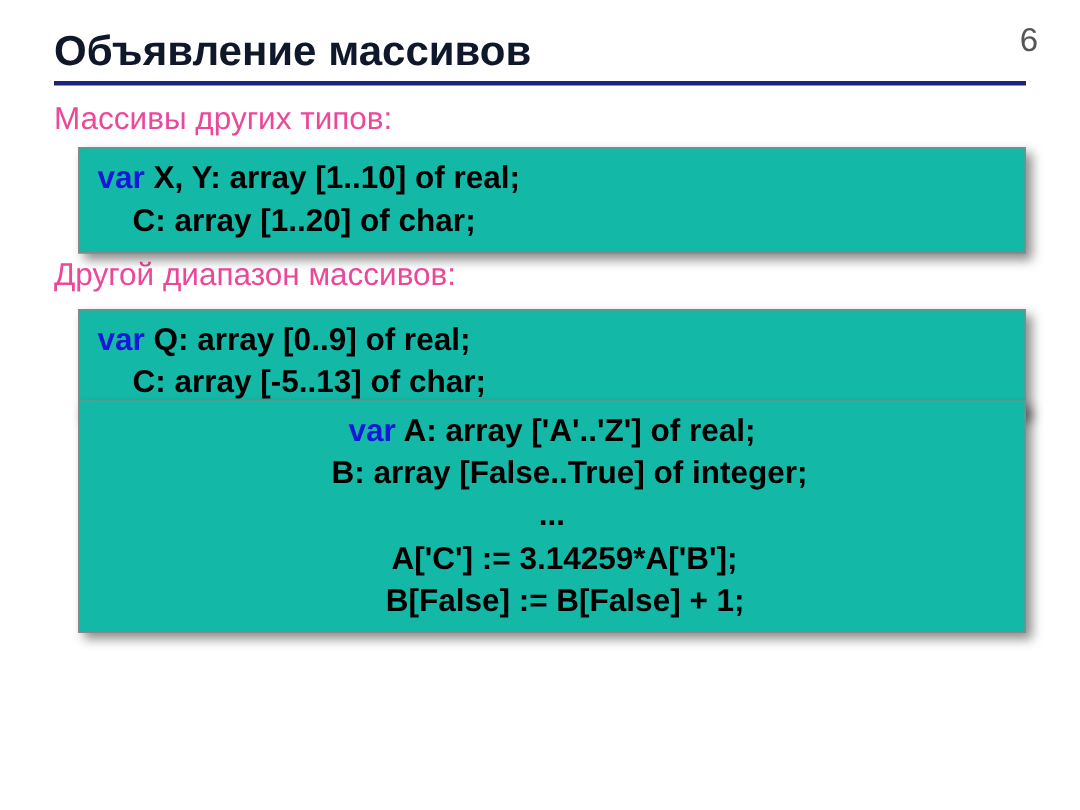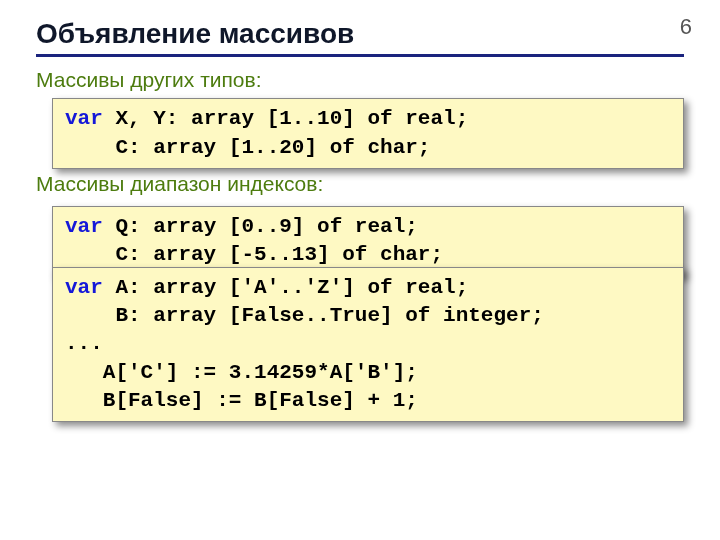--- a/index.html
+++ b/index.html
@@ -31,34 +31,34 @@
     color: #0f172a;
     margin: 0 0 4px 0;
   }
   .rule {
     border: none;
     border-top: 3px solid #1a237e;
     margin: 0 0 10px 0;
   }
   .subhead {
     font-size: 21px;
-    color: #4d7c0f;
+    color: #ec4899;
     margin: 6px 0 6px 0;
     line-height: 1.2;
   }
   .subhead.partial {
     margin-top: 4px;
     position: relative;
     z-index: 0;
   }
   .codebox {
-    background: #fef9c3;
+    background: #14b8a6;
     border: 1px solid #888;
     box-shadow: 4px 4px 7px rgba(0,0,0,0.45);
-    font-family: Liberation Mono, monospace;
+    font-family: Liberation Sans, sans-serif;
     font-size: 21px;
     font-weight: bold;
     color: #000;
     padding: 6px 12px 6px 12px;
     line-height: 1.35;
     white-space: pre;
     position: relative;
     z-index: 1;
     margin-left: 16px;
     margin-bottom: 4px;
@@ -75,25 +75,25 @@
   <div class="page-number">6</div>
 
   <h1 class="title">Объявление массивов</h1>
   <hr class="rule">
 
   <div class="subhead">Массивы других типов:</div>
 
   <div class="codebox"><span class="kw">var</span><span> X, Y: array [1..10] of real;
     C: array [1..20] of char;</span></div>
 
-  <div class="subhead" style="margin-top:-2px;">Массивы диапазон индексов:</div>
+  <div class="subhead" style="margin-top:-2px;">Другой диапазон массивов:</div>
 
   <div class="codebox" style="margin-top:10px;"><span class="kw">var</span><span> Q: array [0..9] of real;
     C: array [-5..13] of char;</span></div>
 
 
-  <div class="codebox" style="margin-top:-14px;"><span class="kw">var</span><span> A: array ['A'..'Z'] of real;
+  <div class="codebox" style="margin-top:-14px;text-align:center;"><span class="kw">var</span><span> A: array ['A'..'Z'] of real;
     B: array [False..True] of integer;
 ...
    A['C'] := 3.14259*A['B'];
    B[False] := B[False] + 1;</span></div>
 
 </div>
 
 </body></html>

